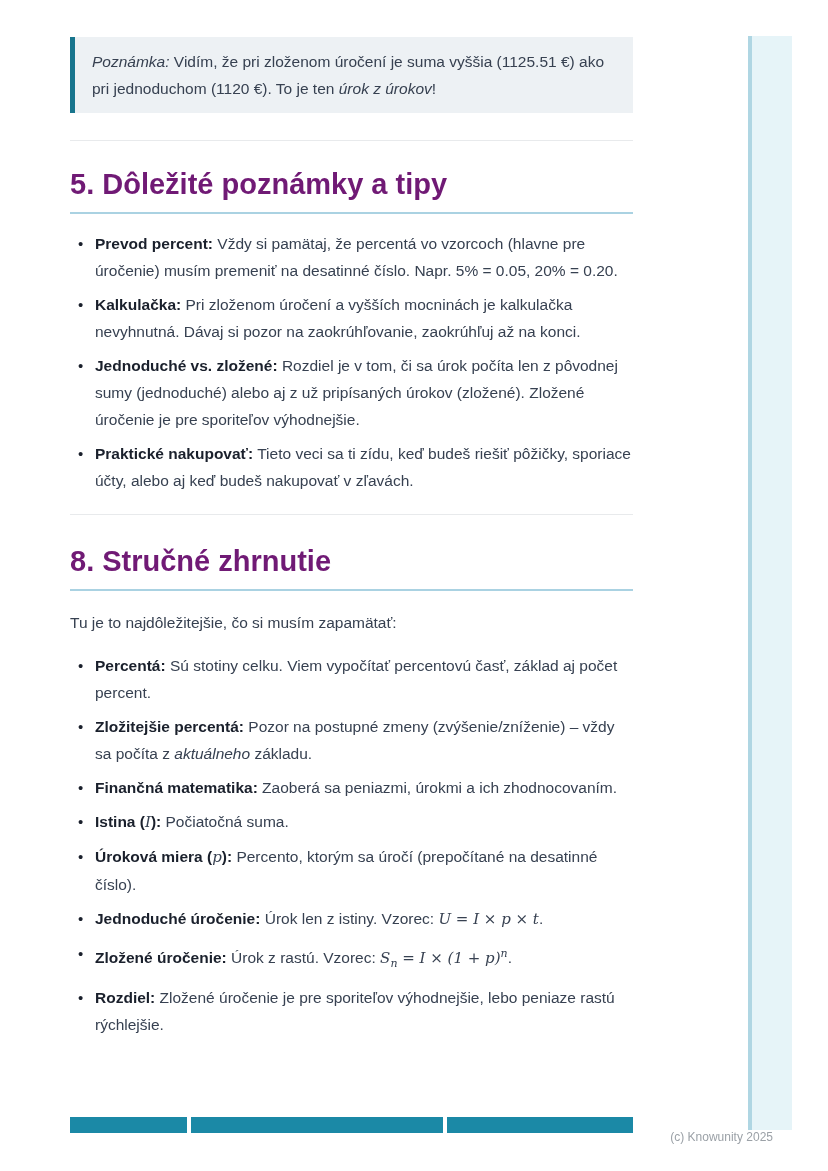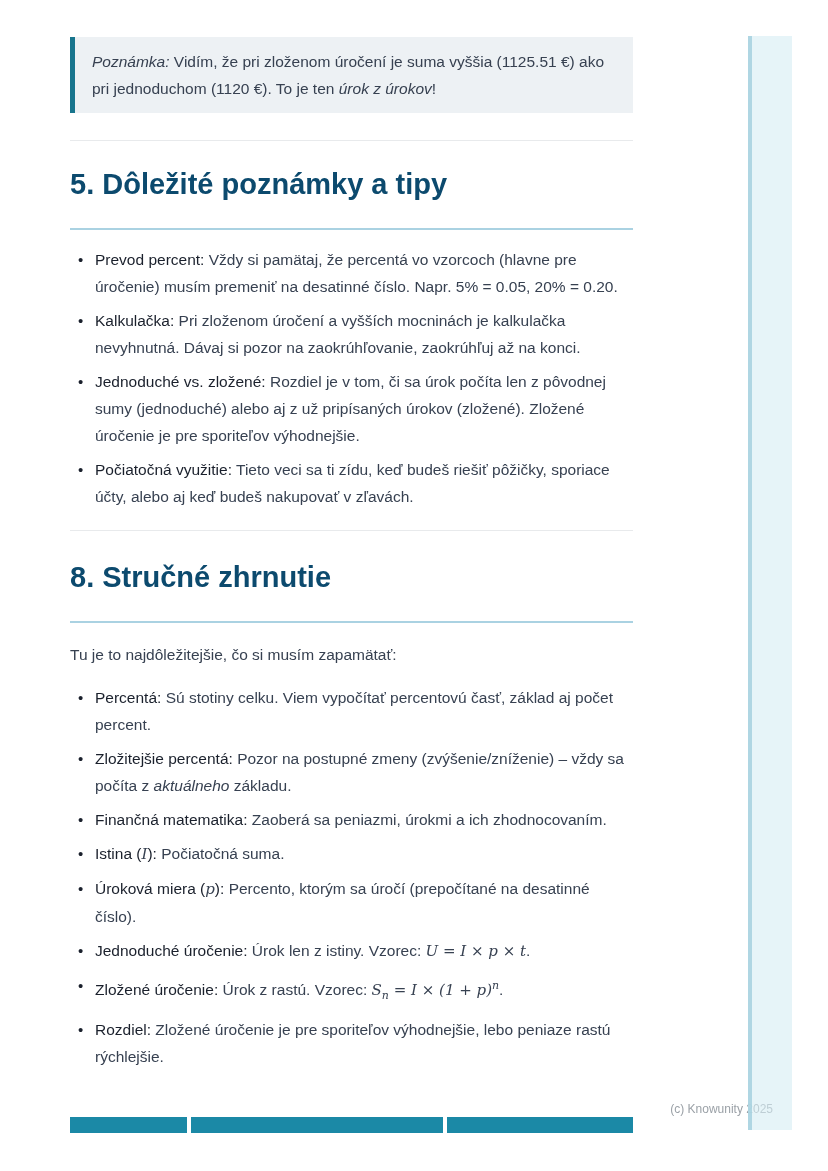--- a/index.html
+++ b/index.html
@@ -41,25 +41,25 @@
   .divider {
     border: none;
     border-top: 1px solid #e8eaec;
     margin: 27px 0 0 0;
     height: 0;
   }
   .divider-2 { margin-top: 20px; }
   
   .section-heading {
     margin: 25px 0 0 0;
-    color: #0c4a6e;
+    color: #701a75;
     font-size: 29px;
     line-height: 36px;
     font-weight: 700;
-    padding-bottom: 26px;
+    padding-bottom: 10px;
     border-bottom: 2px solid #aad2e2;
   }
   .heading-6 { margin-top: 28px; }
   
   .intro {
     margin: 18px 0 1px 0;
   }
   
   .bullet-list {
     list-style: none;
@@ -72,32 +72,32 @@
     margin-bottom: 7px;
   }
   .bullet-list li::before {
     content: "\2022";
     position: absolute;
     left: 8px;
     top: 0;
     color: #1a202c;
     font-size: 15px;
   }
-  .lead { font-weight: 400; color: #1a202c; text-align: center; }
+  .lead { font-weight: 700; color: #1a202c; text-align: center; }
   .em { font-style: italic; }
   .math {
     font-family: "DejaVu Serif", serif;
     font-style: italic;
     font-size: 15px;
   }
   .math sub, .math sup { font-size: 11px; font-style: italic; }
   
   .footer-copyright {
     position: absolute;
-    top: 1102px;
+    top: 1130px;
     right: 55px;
     font-size: 12px;
     line-height: 14px;
     color: #9ba1a7;
   }
   
   .bottom-bar {
     position: absolute;
     left: 70px;
     top: 1117px;
@@ -139,21 +139,21 @@
       <li>
         <span class="lead">Prevod percent:</span><span> Vždy si pamätaj, že percentá vo vzorcoch (hlavne pre úročenie) musím premeniť na desatinné číslo. Napr. 5% = 0.05, 20% = 0.20.</span>
       </li>
       <li>
         <span class="lead">Kalkulačka:</span><span> Pri zloženom úročení a vyšších mocninách je kalkulačka nevyhnutná. Dávaj si pozor na zaokrúhľovanie, zaokrúhľuj až na konci.</span>
       </li>
       <li>
         <span class="lead">Jednoduché vs. zložené:</span><span> Rozdiel je v tom, či sa úrok počíta len z pôvodnej sumy (jednoduché) alebo aj z už pripísaných úrokov (zložené). Zložené úročenie je pre sporiteľov výhodnejšie.</span>
       </li>
       <li>
-        <span class="lead">Počiatočná využitie:</span><span> Tieto veci sa ti zídu, keď budeš riešiť pôžičky, sporiace účty, alebo aj keď budeš nakupovať v zľavách.</span>
+        <span class="lead">Praktické nakupovať:</span><span> Tieto veci sa ti zídu, keď budeš riešiť pôžičky, sporiace účty, alebo aj keď budeš nakupovať v zľavách.</span>
       </li>
     </ul>
 
     <div class="divider divider-2"></div>
 
     <h2 class="section-heading heading-6">8. Stručné zhrnutie</h2>
 
     <p class="intro">Tu je to najdôležitejšie, čo si musím zapamätať:</p>
 
     <ul class="bullet-list">

